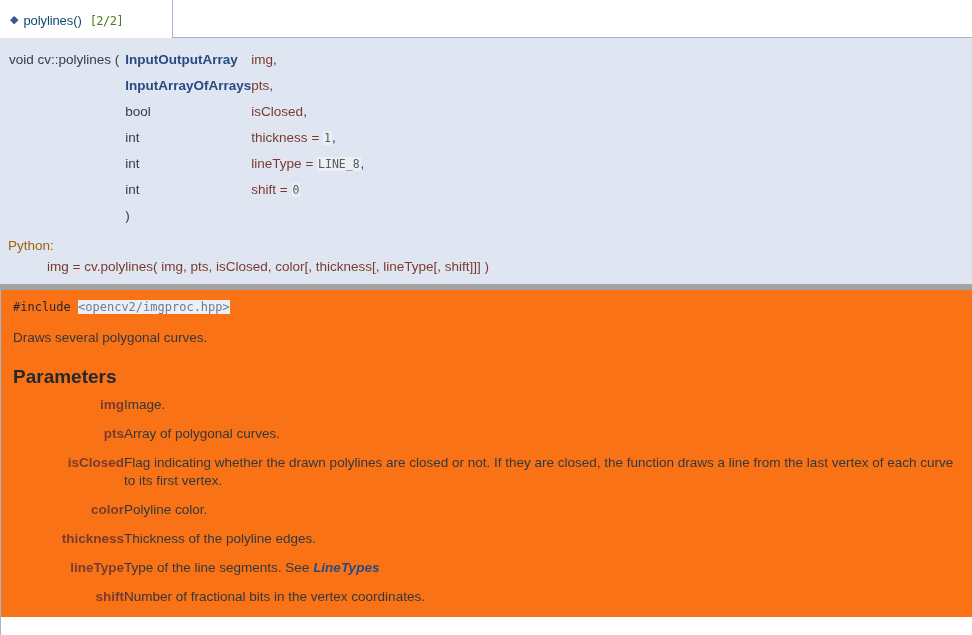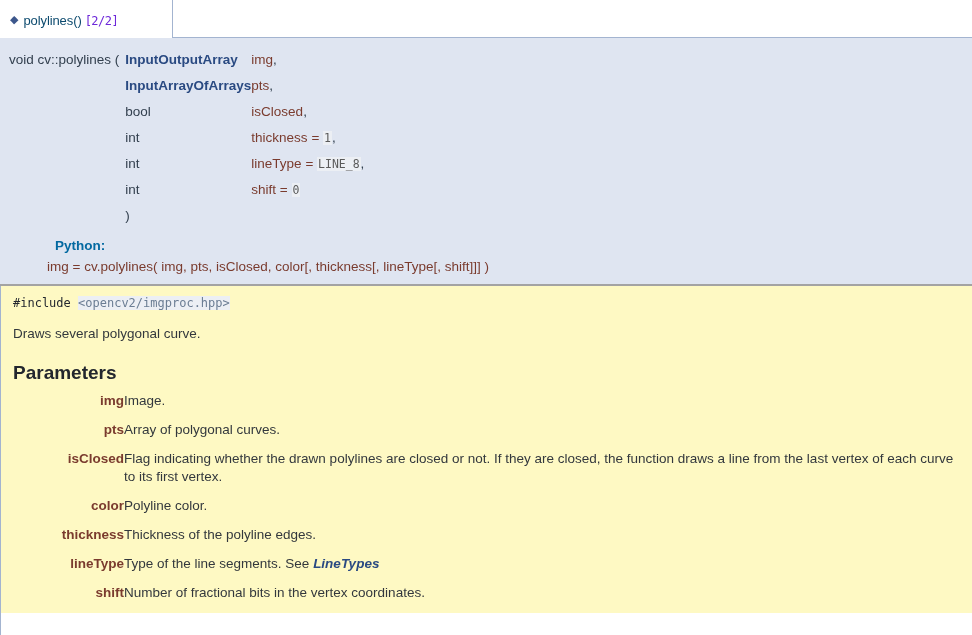--- a/index.html
+++ b/index.html
@@ -53,43 +53,43 @@
     transform: translateY(-1px);
     display: inline-block;
   }
   .memtitle .title-text {
     font-size: 13px;
     color: #0c4a6e;
     letter-spacing: -0.1px;
   }
   .memtitle .title-index {
     font-size: 12px;
-    color: #6d28d9;
-    margin-left: 3px;
+    color: #4d7c0f;
+    margin-left: 8px;
     font-family: "DejaVu Sans Mono", monospace;
     letter-spacing: -0.5px;
   }
   
   .memtitle-tab {
     position: absolute;
     left: 172px;
     top: 0;
     right: 0;
     height: 38px;
     box-sizing: border-box;
     background: #ffffff;
     border-left: 1px solid #a3b4d0;
     border-bottom: 1px solid #a3b4d0;
   }
 
   
   .memproto {
     position: relative;
     background: #dfe5f1;
-    border-bottom: 2px solid #a3a3a3;
+    border-bottom: 6px solid #a3a3a3;
     padding: 9px 0 10px 0;
   }
   table.memname {
     border-collapse: collapse;
     border-spacing: 0;
     margin-left: 9px;
     font-size: 13.5px;
     color: #33404f;
   }
   table.memname td {
@@ -118,33 +118,32 @@
     padding: 0 1px;
   }
   .punct { color: #33404f; }
 
   
   .python-block {
     margin: 9px 0 0 8px;
     font-size: 13.5px;
   }
   .python-label {
-    font-weight: bold;
-    color: #0369a1;
-    margin-left: 47px;
+    font-weight: normal;
+    color: #a16207;
   }
   .python-sig {
     margin: 6px 0 0 39px;
     color: #7a3b2e;
     white-space: nowrap;
   }
 
   
   .memdoc {
-    background: #fef9c3;
+    background: #f97316;
     padding: 10px 0 0 0;
   }
   .include-line {
     margin: 0 0 0 13px;
     font-family: "DejaVu Sans Mono", monospace;
     font-size: 12px;
     color: #23272e;
     white-space: nowrap;
   }
   .include-path {
@@ -253,21 +252,21 @@
     <div class="python-sig">img = cv.polylines( img, pts, isClosed, color[, thickness[, lineType[, shift]]] )</div>
   </div>
 </div>
 
 <div class="memdoc">
   <div class="include-line">
     <span>#include</span>
     <span class="include-path">&lt;opencv2/imgproc.hpp&gt;</span>
   </div>
 
-  <div class="brief">Draws several polygonal curve.</div>
+  <div class="brief">Draws several polygonal curves.</div>
 
   <div class="params-heading">Parameters</div>
 
   <table class="params">
     <tbody id="params-body">
         <tr>
           <td class="paramkey">img</td>
           <td class="paramdesc">Image.</td>
         </tr>
         <tr>

